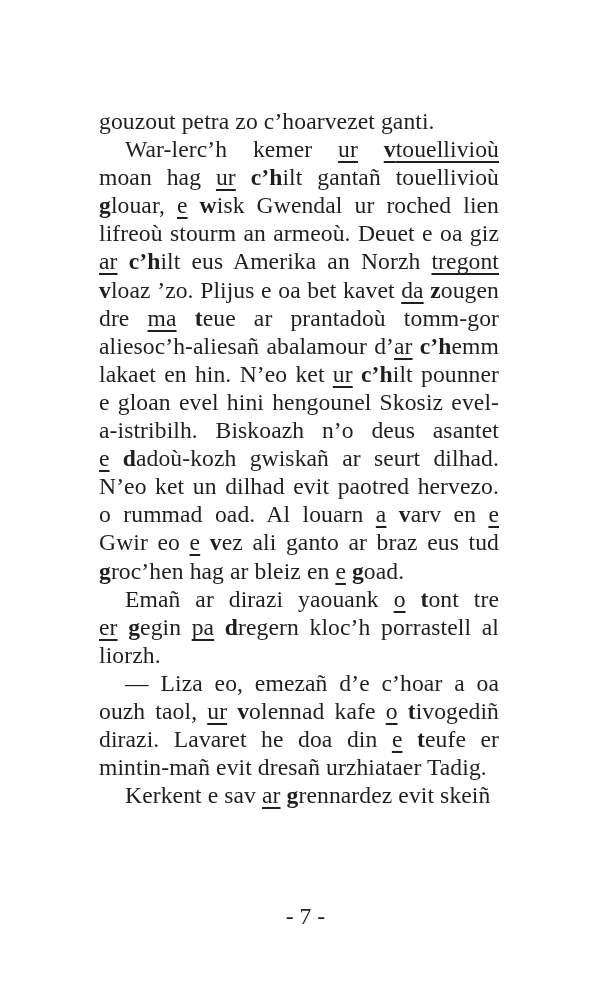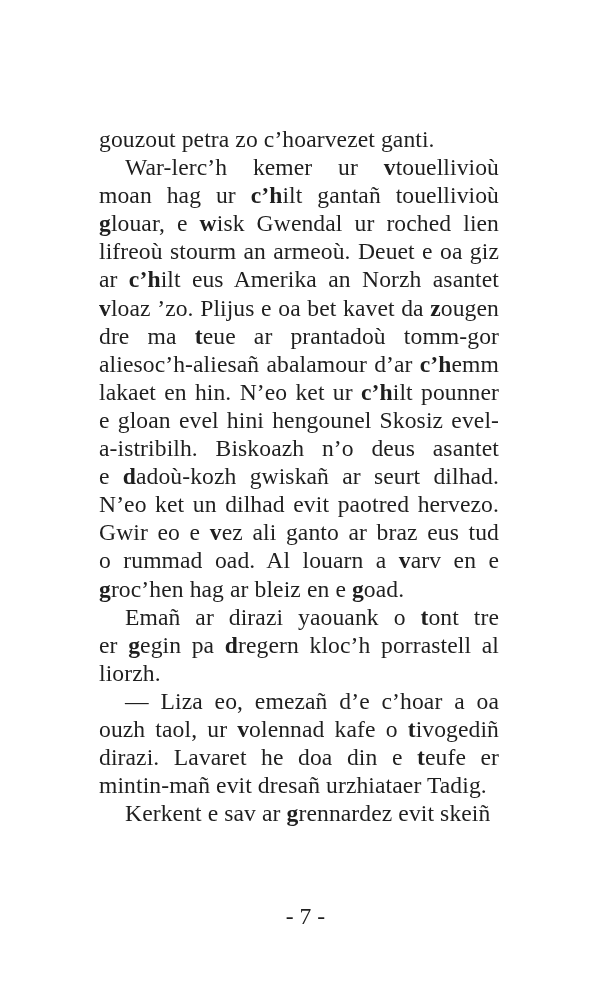--- a/index.html
+++ b/index.html
@@ -6,36 +6,37 @@
   body {
     width: 611px; height: 1000px;
     background: #ffffff;
     font-family: "Liberation Serif", serif;
     color: #1f1f1f;
     position: relative;
     overflow: hidden;
   }
   .text-block {
     position: absolute;
-    left: 99px; top: 125px;
+    left: 99px; top: 107px;
     width: 400px;
     font-size: 23.6px;
     line-height: 28.1px;
     letter-spacing: 0.1px;
   }
   .paragraph { margin: 0; }
   .line {
     text-align: justify;
     text-align-last: justify;
     min-height: 28.1px;
   }
   .line.last { text-align-last: left; }
   .line.indent { text-indent: 26px; }
   .b { font-weight: bold; }
   .u {
+    text-decoration: underline;
     text-decoration-thickness: 1.6px;
     text-underline-offset: 4px;
     text-decoration-skip-ink: none;
   }
   .page-footer {
     position: absolute;
     left: 0; top: 903px;
     width: 611px;
     text-align: center;
     font-size: 23.6px;
@@ -46,31 +47,31 @@
 
 <div class="text-block">
     <div class="paragraph">
       <div class="line last"><span>gouzout petra zo c’hoarvezet ganti.</span></div>
     </div>
     <div class="paragraph">
       <div class="line indent"><span>War-lerc’h kemer </span><span class="u">ur</span><span> </span><span class="b u">v</span><span class="u">touellivioù</span></div>
       <div class="line"><span>moan hag </span><span class="u">ur</span><span> </span><span class="b">c’h</span><span>ilt gantañ touellivioù</span></div>
       <div class="line"><span class="b">g</span><span>louar, </span><span class="u">e</span><span> </span><span class="b">w</span><span>isk Gwendal ur roched lien</span></div>
       <div class="line"><span>lifreoù stourm an armeoù. Deuet e oa giz</span></div>
-      <div class="line"><span class="u">ar</span><span> </span><span class="b">c’h</span><span>ilt eus Amerika an Norzh </span><span class="u">asantet</span></div>
+      <div class="line"><span class="u">ar</span><span> </span><span class="b">c’h</span><span>ilt eus Amerika an Norzh </span><span class="u">tregont</span></div>
       <div class="line"><span class="b">v</span><span>loaz ’zo. Plijus e oa bet kavet </span><span class="u">da</span><span> </span><span class="b">z</span><span>ougen</span></div>
       <div class="line"><span>dre </span><span class="u">ma</span><span> </span><span class="b">t</span><span>eue ar prantadoù tomm-gor</span></div>
       <div class="line"><span>aliesoc’h-aliesañ abalamour d’</span><span class="u">ar</span><span> </span><span class="b">c’h</span><span>emm</span></div>
       <div class="line"><span>lakaet en hin. N’eo ket </span><span class="u">ur</span><span> </span><span class="b">c’h</span><span>ilt pounner</span></div>
       <div class="line"><span>e gloan evel hini hengounel Skosiz evel-</span></div>
       <div class="line"><span>a-istribilh. Biskoazh n’o deus asantet</span></div>
       <div class="line"><span class="u">e</span><span> </span><span class="b">d</span><span>adoù-kozh gwiskañ ar seurt dilhad.</span></div>
       <div class="line"><span>N’eo ket un dilhad evit paotred hervezo.</span></div>
+      <div class="line"><span>o rummad oad. Al louarn </span><span class="u">a</span><span> </span><span class="b">v</span><span>arv en </span><span class="u">e</span></div>
       <div class="line"><span>Gwir eo </span><span class="u">e</span><span> </span><span class="b">v</span><span>ez ali ganto ar braz eus tud</span></div>
-      <div class="line"><span>o rummad oad. Al louarn </span><span class="u">a</span><span> </span><span class="b">v</span><span>arv en </span><span class="u">e</span></div>
       <div class="line last"><span class="b">g</span><span>roc’hen hag ar bleiz en </span><span class="u">e</span><span> </span><span class="b">g</span><span>oad.</span></div>
     </div>
     <div class="paragraph">
       <div class="line indent"><span>Emañ ar dirazi yaouank </span><span class="u">o</span><span> </span><span class="b">t</span><span>ont tre</span></div>
       <div class="line"><span class="u">er</span><span> </span><span class="b">g</span><span>egin </span><span class="u">pa</span><span> </span><span class="b">d</span><span>regern kloc’h porrastell al</span></div>
       <div class="line last"><span>liorzh.</span></div>
     </div>
     <div class="paragraph">
       <div class="line indent"><span>— Liza eo, emezañ d’e c’hoar a oa</span></div>
       <div class="line"><span>ouzh taol, </span><span class="u">ur</span><span> </span><span class="b">v</span><span>olennad kafe </span><span class="u">o</span><span> </span><span class="b">t</span><span>ivogediñ</span></div>

